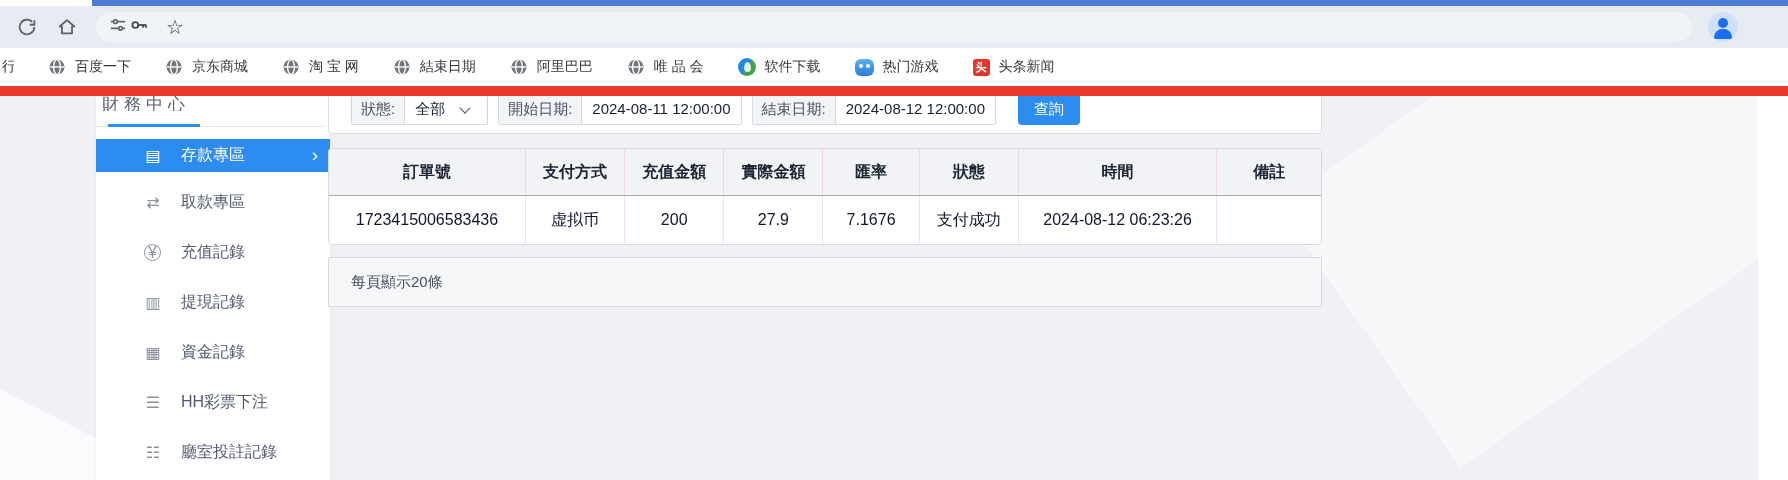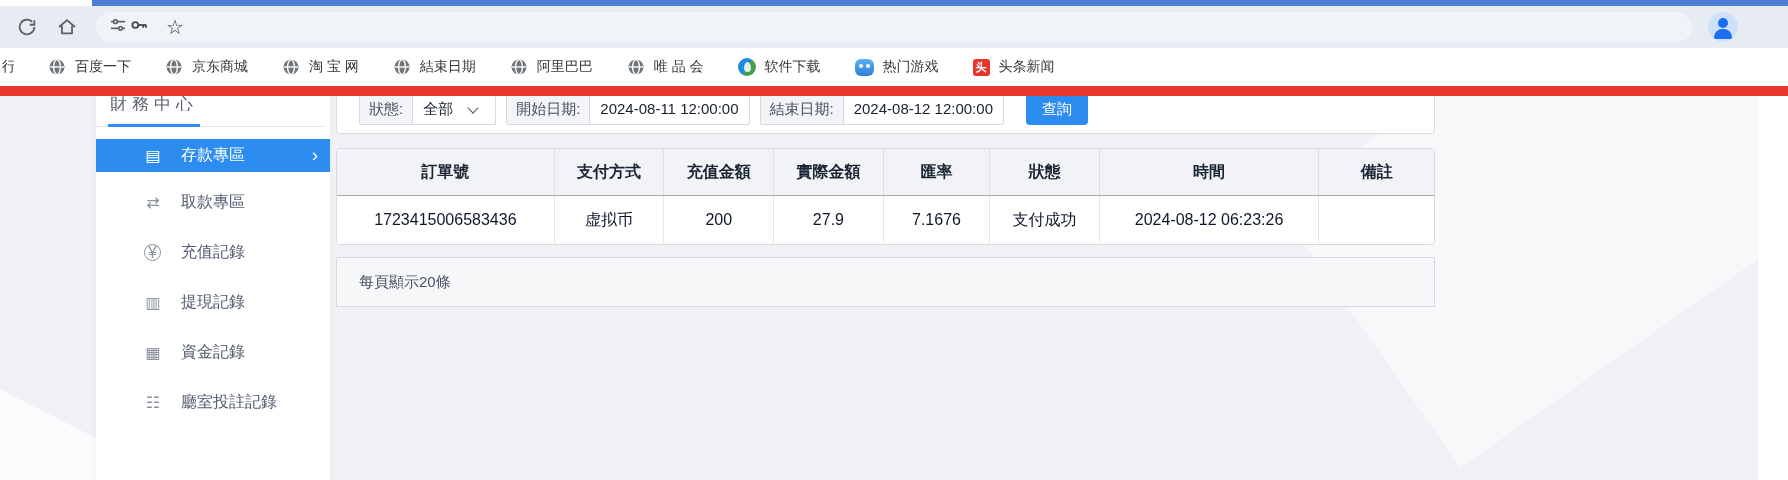--- a/index.html
+++ b/index.html
@@ -35,42 +35,42 @@
   .redbar{position:absolute;top:86px;left:0;right:0;height:10px;background:#e8382d}
 
   
   .page{position:absolute;top:96px;left:0;right:0;bottom:0;background:#f0f1f4;overflow:hidden}
   .bg-tri{position:absolute;right:-90px;top:-80px;width:560px;height:320px;background:#f7f8fa;transform:rotate(-35deg)}
   .bg-diag{position:absolute;left:-50px;bottom:-40px;width:280px;height:80px;background:#fafbfc;transform:rotate(27deg)}
   .right-strip{position:absolute;right:0;top:0;width:30px;height:100%;background:#fff}
 
   
   .sidebar{position:absolute;left:96px;top:0;width:234px;height:100%;background:#fff;box-shadow:0 0 5px rgba(0,0,0,.05)}
-  .side-tab-clip{height:15px;overflow:hidden;padding-left:14px}
+  .side-tab-clip{height:15px;overflow:hidden;padding-left:6px}
   .side-tab-text{display:inline-block;margin-top:-12px;font-size:17px;color:#5a6170;letter-spacing:5px;cursor:pointer}
   .tabline{position:relative;margin-top:15px;height:1px;background:#e7e9ec;margin-right:4px}
   .tabind{position:absolute;left:12px;top:-2px;width:92px;height:3px;background:#2d8cf0}
   .menu{margin-top:12px}
   .menu-item{height:50px;display:flex;align-items:center;padding-left:46px;color:#515a6e;font-size:16px;position:relative;cursor:pointer}
   .menu-item .mi{width:22px;margin-right:17px;color:#8a919c;font-size:16px;text-align:center;flex:0 0 22px}
   .menu-item.active{height:33px;background:#2d8cf0;color:#fff;margin-bottom:5px}
   .menu-item.active .mi{color:#fff}
   .mi::before{display:inline-block}
   .mi-deposit::before{content:"▤"}
   .mi-withdraw::before{content:"⇄"}
   .mi-recharge{border:1.5px solid #8a919c;border-radius:50%;width:15px;height:15px;line-height:15px;font-size:11px;flex:0 0 15px !important;margin-left:2px;margin-right:20px !important}
   .mi-recharge::before{content:"¥"}
   .mi-wrec::before{content:"▥"}
   .mi-fund::before{content:"▦"}
   .mi-lottery::before{content:"☰"}
   .mi-room::before{content:"☷"}
   .chev{position:absolute;right:12px;color:#fff;font-size:19px;top:50%;transform:translateY(-54%)}
 
   
-  .main{position:absolute;left:336px;top:0;width:1099px}
+  .main{position:absolute;left:328px;top:0;width:994px}
 
   .filter-card{margin-top:-20px;height:58px;background:#fff;border:1px solid #d9dce2;border-radius:4px;
     display:flex;align-items:flex-end;padding:0 0 8px 22px;box-sizing:border-box}
   .fl-group{display:flex;height:32px;border:1px solid #d4d8df;border-radius:2px;margin-right:10px;background:#fff;box-sizing:border-box}
   .fl-label{background:#f2f4f7;color:#495060;font-size:15px;padding:0 9px;line-height:30px;border-right:1px solid #d4d8df;white-space:nowrap}
   .fl-value{padding:0 10px;line-height:30px;font-size:15px;color:#18202e;white-space:nowrap;display:flex;align-items:center;cursor:pointer}
   .fl-select .fl-value{min-width:52px}
   .caret{width:7px;height:7px;border-right:1.6px solid #555;border-bottom:1.6px solid #555;transform:rotate(45deg);margin:-3px 8px 0 16px;align-self:center}
   .btn-query{height:32px;padding:0 16px;background:#2d8cf0;color:#fff;border:none;border-radius:4px;font-size:15px;margin-left:12px;cursor:pointer}
 
@@ -240,20 +240,24 @@
           <span class="mi mi-recharge"></span>
           <span>充值記錄</span>
         </div>
         <div class="menu-item">
           <span class="mi mi-wrec"></span>
           <span>提現記錄</span>
         </div>
         <div class="menu-item">
           <span class="mi mi-fund"></span>
           <span>資金記錄</span>
+        </div>
+        <div class="menu-item">
+          <span class="mi mi-lottery"></span>
+          <span>HH彩票下注</span>
         </div>
         <div class="menu-item">
           <span class="mi mi-room"></span>
           <span>廳室投註記錄</span>
         </div>
       </div>
     </aside>
 
     <main class="main">
 

